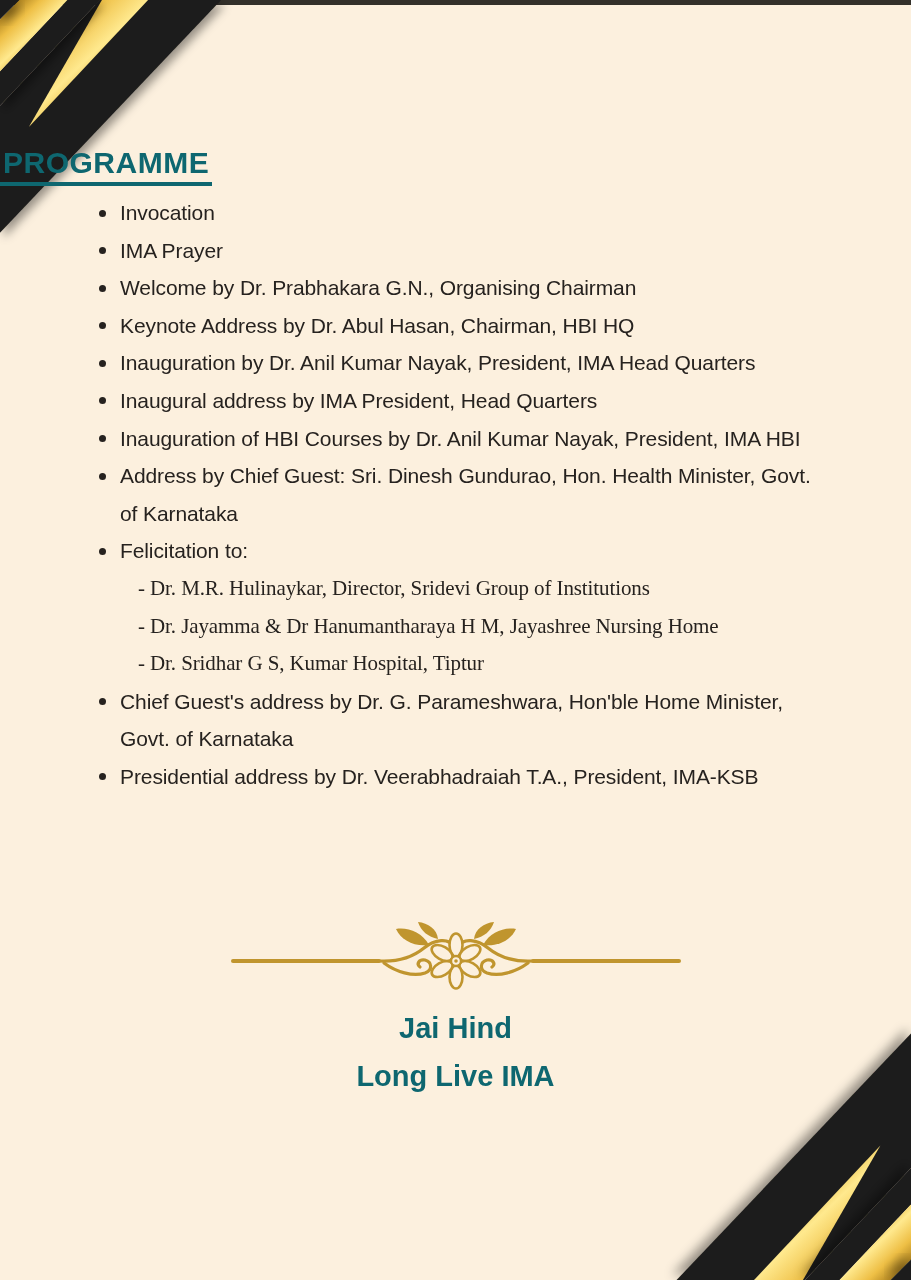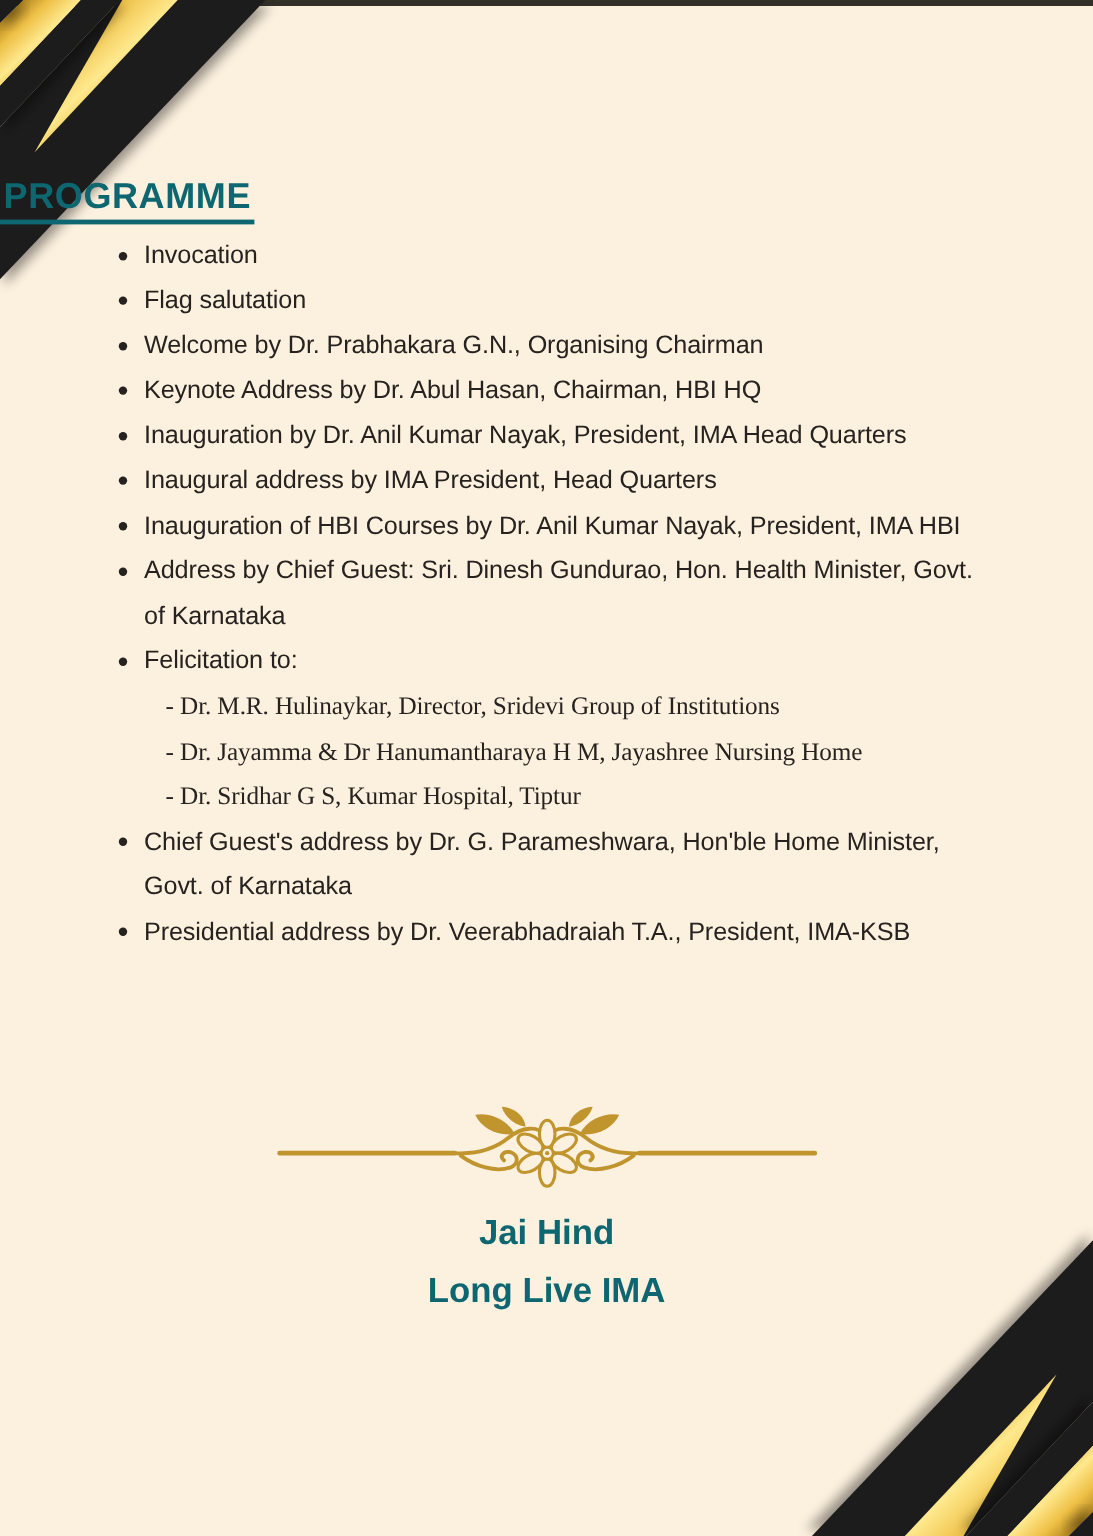--- a/index.html
+++ b/index.html
@@ -116,21 +116,21 @@
   <polygon points="20,0 70,0 0,74 0,20" fill="url(#goldGradBR)"></polygon>
   <polygon points="0,0 20,0 0,20" fill="#1e1d1b" filter="url(#dsBR)"></polygon>
 </svg>
 
 <h1 class="page-title">
   <span>PROGRAMME</span>
 </h1>
 
 <ul class="programme-list">
     <li><span>Invocation</span></li>
-    <li><span>Flag salutation</span></li>
+    <li><span>IMA Prayer</span></li>
     <li><span>Welcome by Dr. Prabhakara G.N., Organising Chairman</span></li>
     <li><span>Keynote Address by Dr. Abul Hasan, Chairman, HBI HQ</span></li>
     <li><span>Inauguration by Dr. Anil Kumar Nayak, President, IMA Head Quarters</span></li>
     <li><span>Inaugural address by IMA President, Head Quarters</span></li>
     <li><span>Inauguration of HBI Courses by Dr. Anil Kumar Nayak, President, IMA HBI</span></li>
     <li><span>Address by Chief Guest: Sri. Dinesh Gundurao, Hon. Health Minister, Govt. of Karnataka</span></li>
     <li><span>Felicitation to:</span><div class="sub-item">- Dr. M.R. Hulinaykar, Director, Sridevi Group of Institutions</div><div class="sub-item">- Dr. Jayamma &amp; Dr Hanumantharaya H M, Jayashree Nursing Home</div><div class="sub-item">- Dr. Sridhar G S, Kumar Hospital, Tiptur</div></li>
     <li><span>Chief Guest's address by Dr. G. Parameshwara, Hon'ble Home Minister, Govt. of Karnataka</span></li>
     <li><span>Presidential address by Dr. Veerabhadraiah T.A., President, IMA-KSB</span></li>
   </ul>

